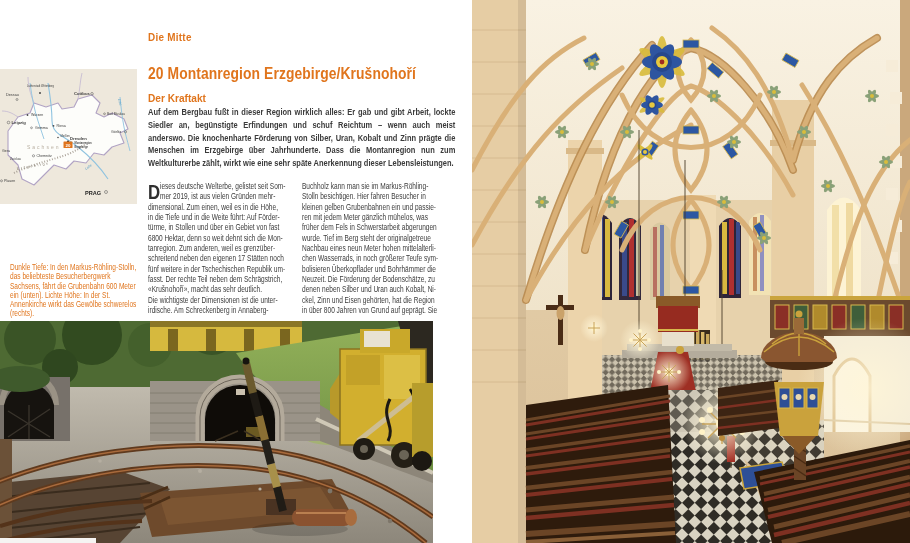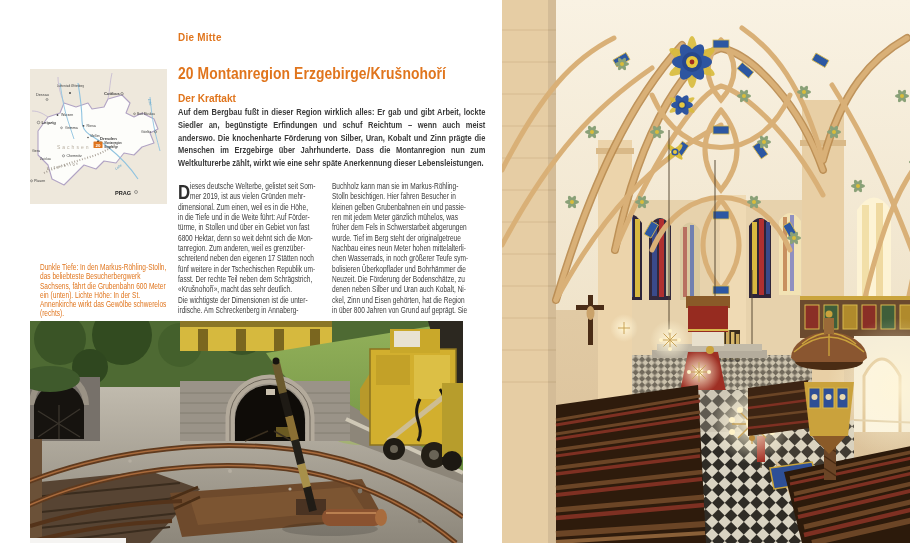--- a/index.html
+++ b/index.html
@@ -1,21 +1,21 @@
 <!DOCTYPE html>
 <html><head>
 <meta charset="utf-8">
 <style>
   html,body{margin:0;padding:0;}
   body{
     width:910px;height:543px;position:relative;overflow:hidden;
     background:#ffffff;color:#3c3c3c;
     font-family:"Liberation Sans", sans-serif;
   }
-  #spread{position:absolute;inset:0;margin-left:30px;}
+  #spread{position:absolute;inset:0;}
   .abs{position:absolute;}
   .cx{transform-origin:0 0;}
   .kicker{
     left:148px;top:31px;font-size:11px;font-weight:bold;color:#e0751d;
     letter-spacing:.3px;transform:scaleX(.9);
   }
   .title{
     left:148px;top:64px;margin:0;font-size:16.5px;font-weight:bold;color:#e0751d;
     white-space:nowrap;transform:scaleX(.84);letter-spacing:.1px;
   }

